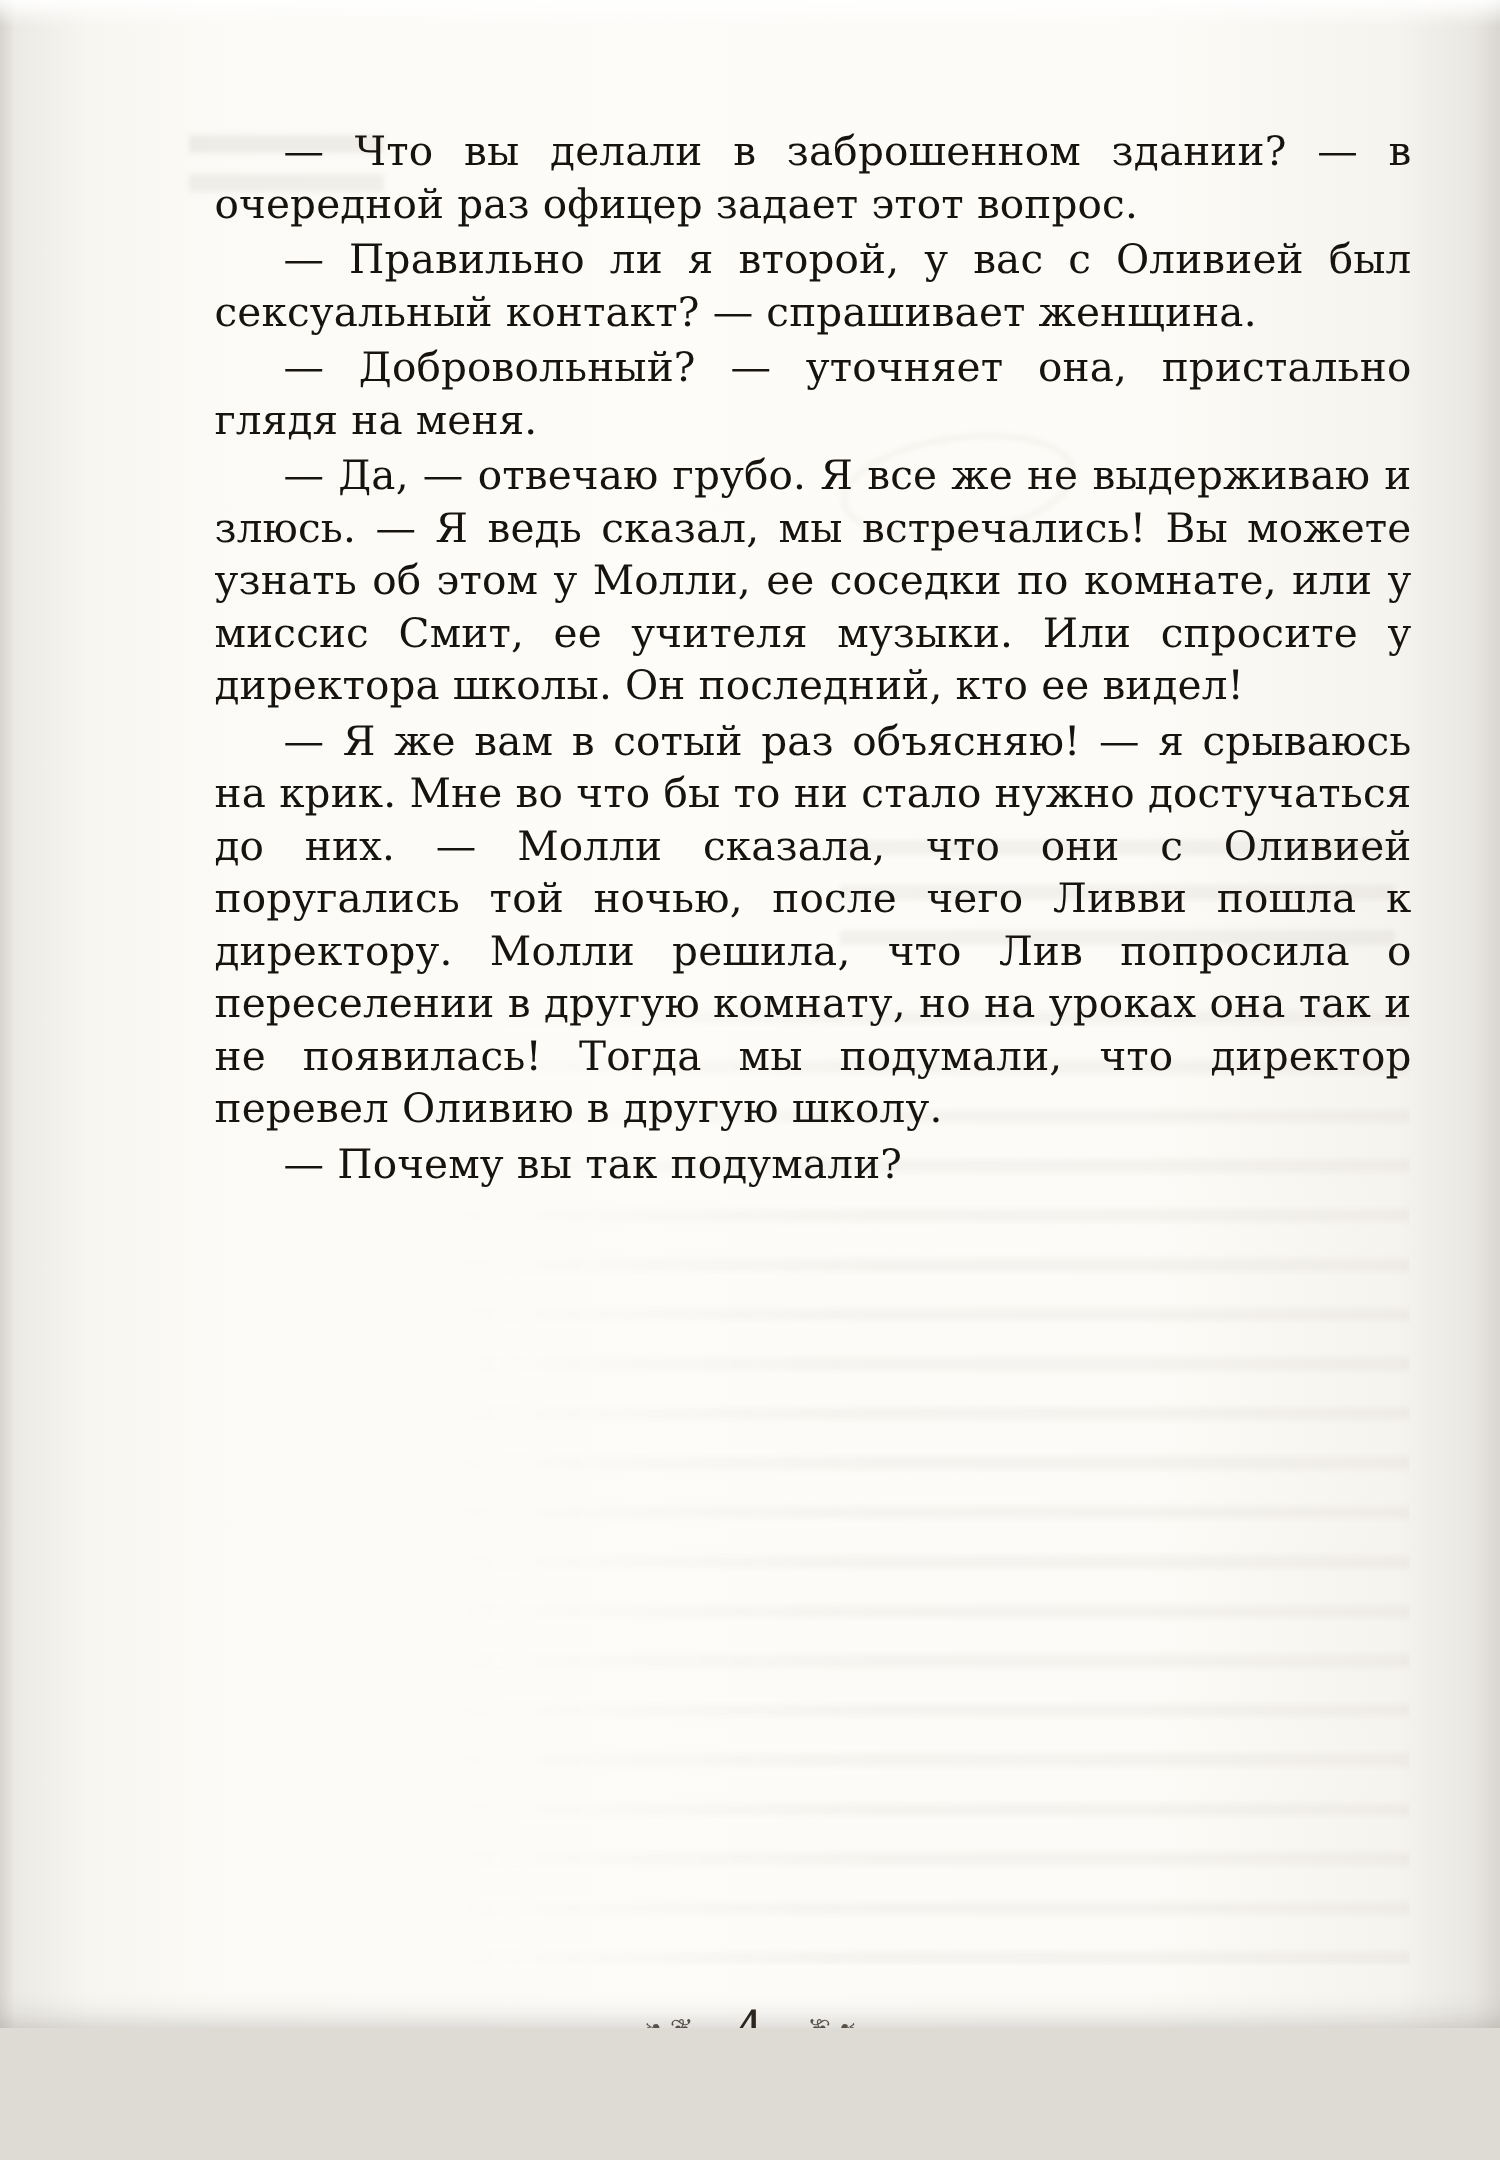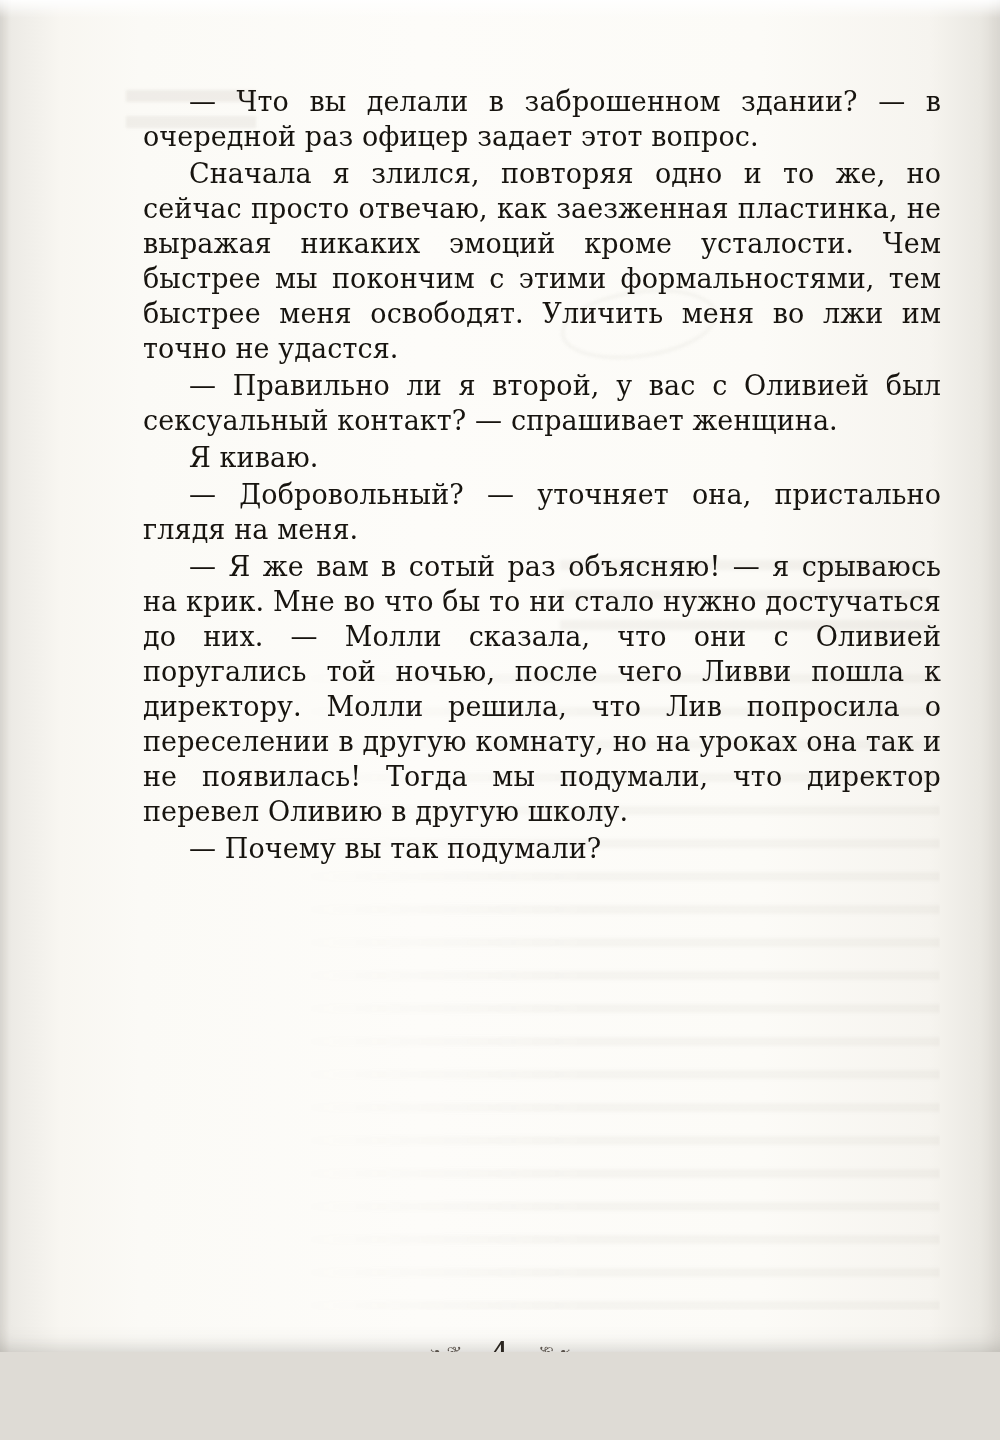--- a/index.html
+++ b/index.html
@@ -107,24 +107,23 @@
 
 <div class="scan-page">
 
   <div class="bleed bleed-mark-udk"></div>
   <div class="bleed bleed-swirl"></div>
   <div class="bleed bleed-lines-1"></div>
   <div class="bleed bleed-lines-2"></div>
 
   <div class="text-block">
     <p>— Что вы делали в заброшенном здании? — в очередной раз офицер задает этот вопрос.</p>
-    <p>Сначала я злился, повторяя одно и то же, но сейчас просто отвечаю, как заезженная пластинка, не выражая никаких эмоций кроме усталости. Чем быстрее мы покончим с этими формальностями, тем быстрее меня освободят. Уличить меня во лжи им точно не удастся.</p>
     <p>— Правильно ли я второй, у вас с Оливией был сексуальный контакт? — спрашивает женщина.</p>
-    <p>Я киваю.</p>
     <p>— Добровольный? — уточняет она, пристально глядя на меня.</p>
+    <p>— Да, — отвечаю грубо. Я все же не выдерживаю и злюсь. — Я ведь сказал, мы встречались! Вы можете узнать об этом у Молли, ее соседки по комнате, или у миссис Смит, ее учителя музыки. Или спросите у директора школы. Он последний, кто ее видел!</p>
     <p>— Я же вам в сотый раз объясняю! — я срываюсь на крик. Мне во что бы то ни стало нужно достучаться до них. — Молли сказала, что они с Оливией поругались той ночью, после чего Ливви пошла к директору. Молли решила, что Лив попросила о переселении в другую комнату, но на уроках она так и не появилась! Тогда мы подумали, что директор перевел Оливию в другую школу.</p>
     <p>— Почему вы так подумали?</p>
   </div>
 
   <div class="footer">
     <span class="ornament">❧❦</span>
     <span class="page-number">4</span>
     <span class="ornament flip">❧❦</span>
   </div>
 

